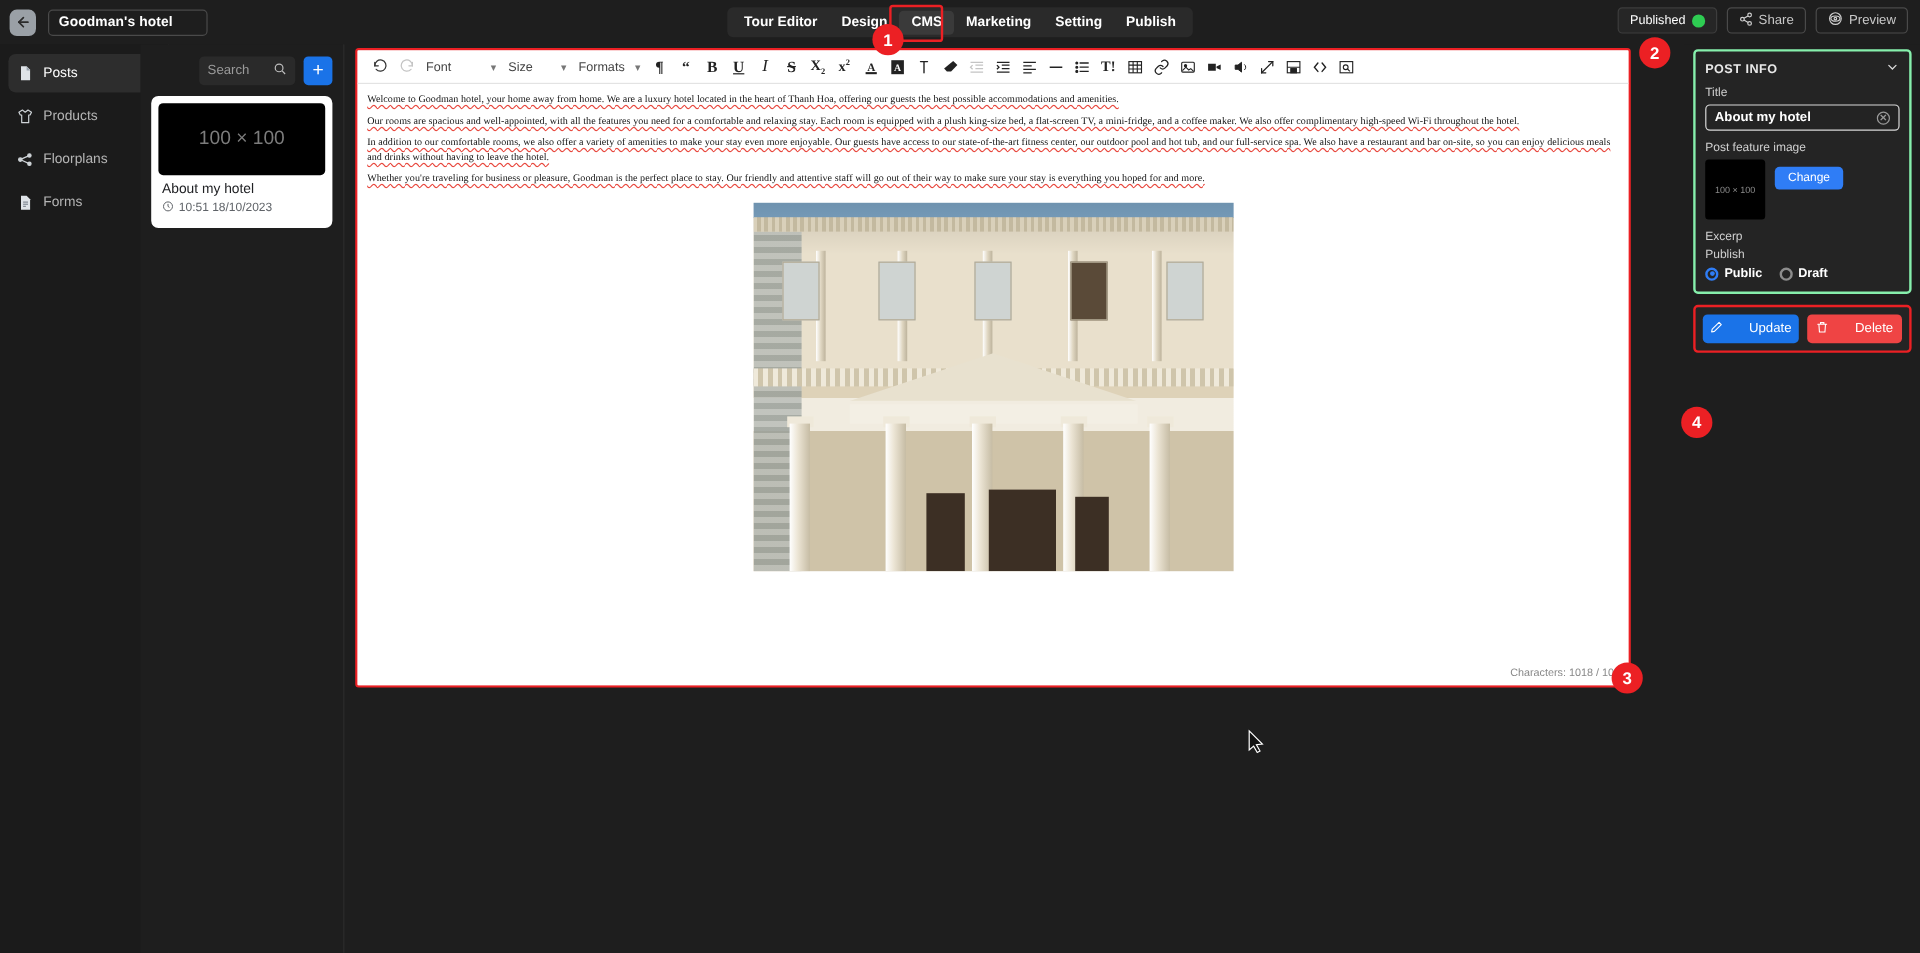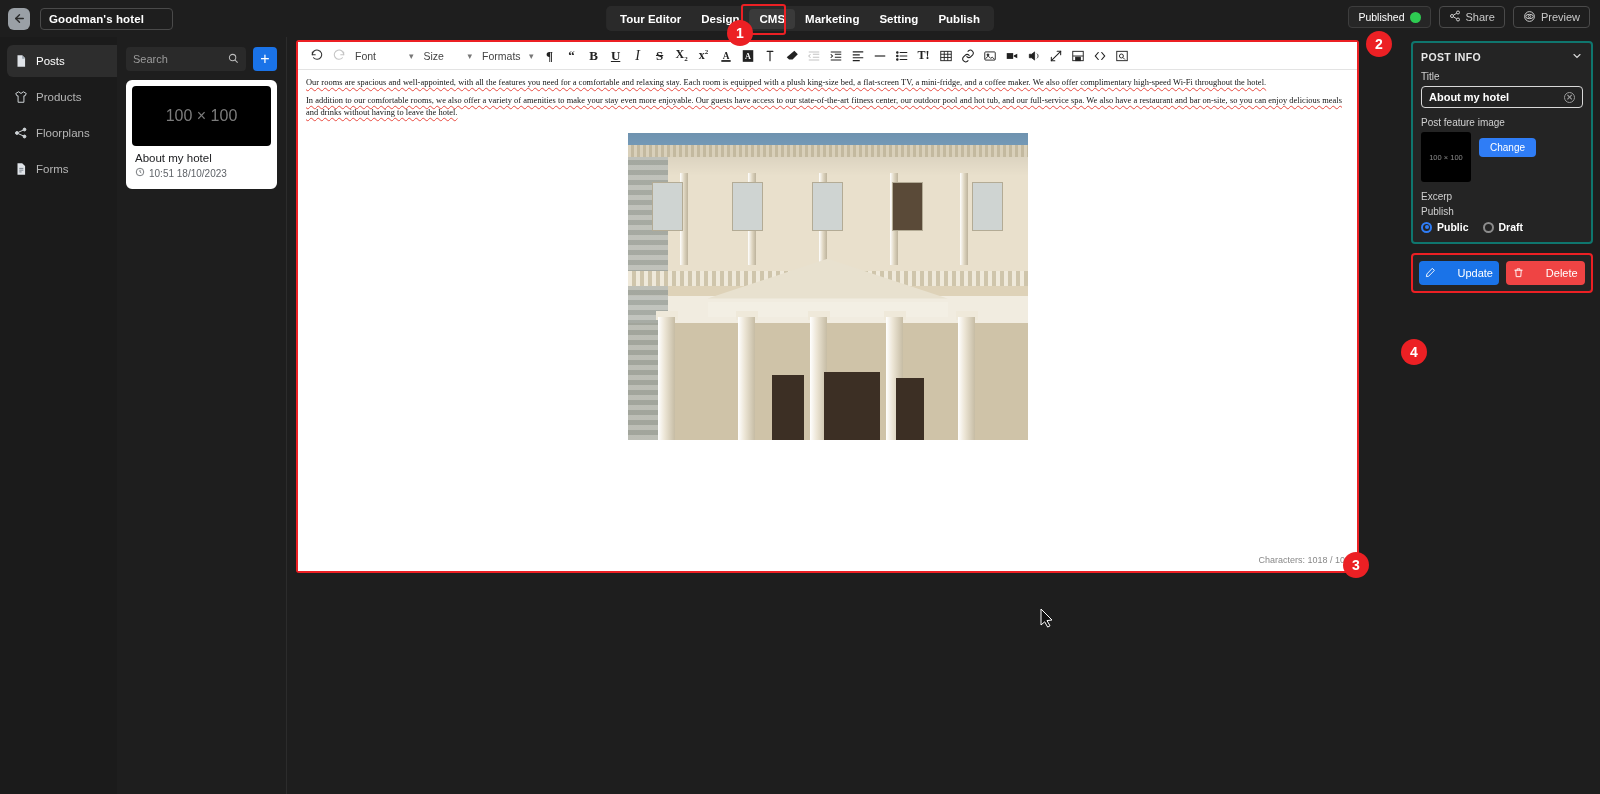--- a/index.html
+++ b/index.html
@@ -87,21 +87,21 @@
     position: absolute; top: 37px; left: 117px;
     width: 170px; height: 757px;
     background: #1e1e1e;
     border-right: 1px solid #2c2c2c;
     padding: 10px 9px;
   }
   .search-row { display: flex; gap: 7px; align-items: center; }
   .search-box {
     flex: 1; height: 24px; background: #2a2a2a;
     border-radius: 4px; display: flex; align-items: center;
-    padding: 0 7px; color: #9b9b9b; font-size: 11px; cursor: text;
+    padding: 0 7px; color: #9b9b9b; font-size: 11px; cursor: text; margin-left: 40px;
   }
   .search-box .sq { flex: 1; }
   .add-btn {
     width: 24px; height: 24px; background: #1a73e8;
     border-radius: 4px; color: #fff; font-size: 16px;
     display: flex; align-items: center; justify-content: center;
     cursor: pointer; line-height: 1;
   }
   .post-card {
     margin-top: 9px; background: #fff; border-radius: 6px;
@@ -193,21 +193,21 @@
   }
 
   
   .rightpanel {
     position: absolute; top: 37px; right: 0;
     width: 196px; height: 757px;
     background: #1e1e1e;
     padding: 4px 7px;
   }
   .rp-card {
-    border: 2px solid #0f766e; border-radius: 4px;
+    border: 2px solid #86efac; border-radius: 4px;
     background: #242424; padding: 7px 8px 9px;
   }
   .rp-head {
     display: flex; align-items: center; justify-content: space-between;
     color: #e8e8e8; font-size: 10.5px; font-weight: bold;
     letter-spacing: .4px; margin-bottom: 7px; cursor: pointer;
   }
   .rp-label { color: #d0d0d0; font-size: 10px; margin-bottom: 4px; font-weight: normal;}
   .rp-input {
     height: 22px; border: 1px solid #d8d8d8; border-radius: 4px;
@@ -565,22 +565,24 @@
     <div class="tb-btn">
       <svg width="14" height="14" viewBox="0 0 24 24" fill="none" stroke="#222" stroke-width="1.6">
           <rect x="3" y="4" width="18" height="16"></rect>
           <circle cx="11" cy="12" r="3.4"></circle>
           <path d="M13.6 14.6L17 18"></path>
         </svg>
     </div>
   </div>
 
   <div class="ed-body">
+    <p class="doc-p">Welcome to Goodman hotel, your home away from home. We are a luxury hotel located in the heart of Thanh Hoa, offering our guests the best possible accommodations and amenities.</p>
     <p class="doc-p">Our rooms are spacious and well-appointed, with all the features you need for a comfortable and relaxing stay. Each room is equipped with a plush king-size bed, a flat-screen TV, a mini-fridge, and a coffee maker. We also offer complimentary high-speed Wi-Fi throughout the hotel.</p>
     <p class="doc-p">In addition to our comfortable rooms, we also offer a variety of amenities to make your stay even more enjoyable. Our guests have access to our state-of-the-art fitness center, our outdoor pool and hot tub, and our full-service spa. We also have a restaurant and bar on-site, so you can enjoy delicious meals and drinks without having to leave the hotel.</p>
+    <p class="doc-p">Whether you're traveling for business or pleasure, Goodman is the perfect place to stay. Our friendly and attentive staff will go out of their way to make sure your stay is everything you hoped for and more.</p>
 
     <div class="doc-img-wrap">
       <div class="photo">
         <div class="bgleft"></div>
         <div class="cornice"></div>
         <div class="pilaster" style="left:13%"></div>
         <div class="pilaster" style="left:30%"></div>
         <div class="pilaster" style="left:47.8%"></div>
         <div class="pilaster" style="left:65.5%"></div>
         <div class="pilaster" style="left:83%"></div>

